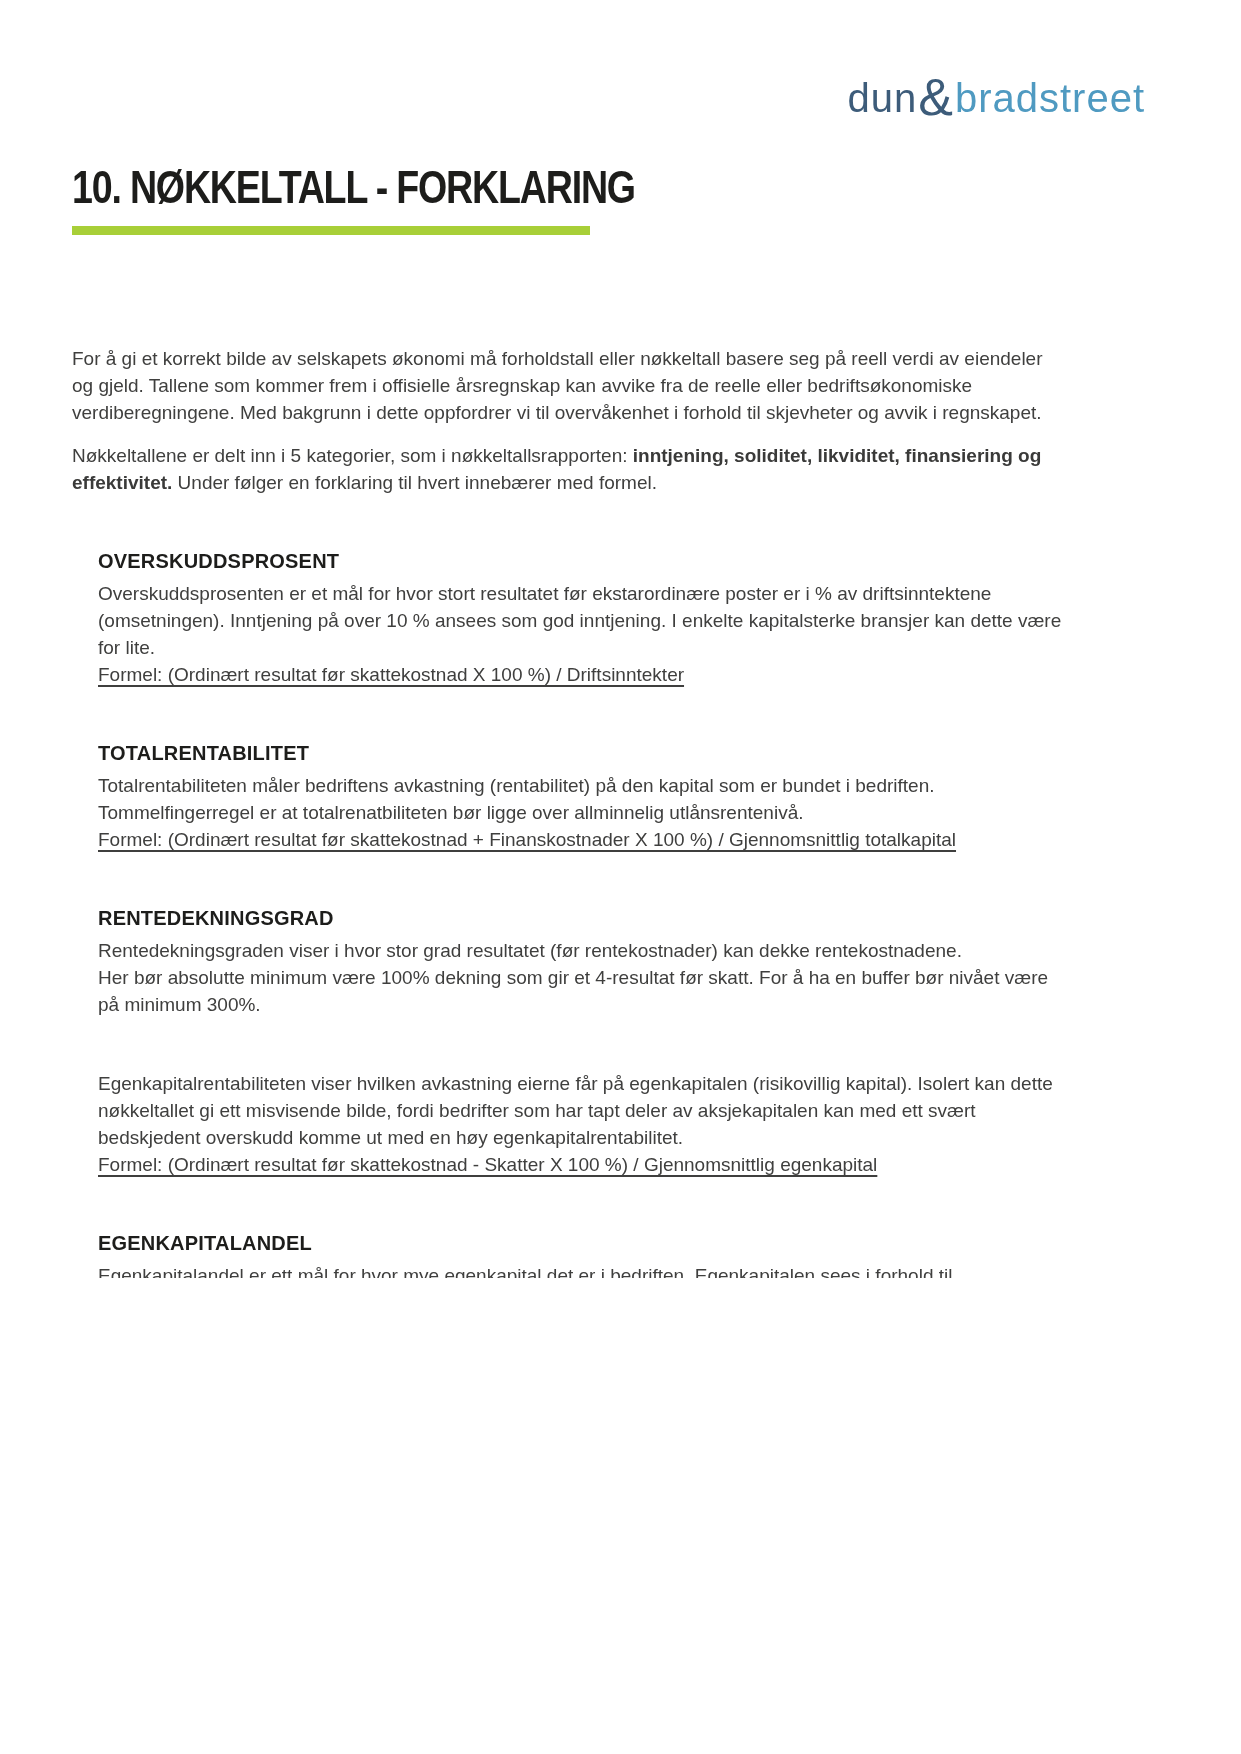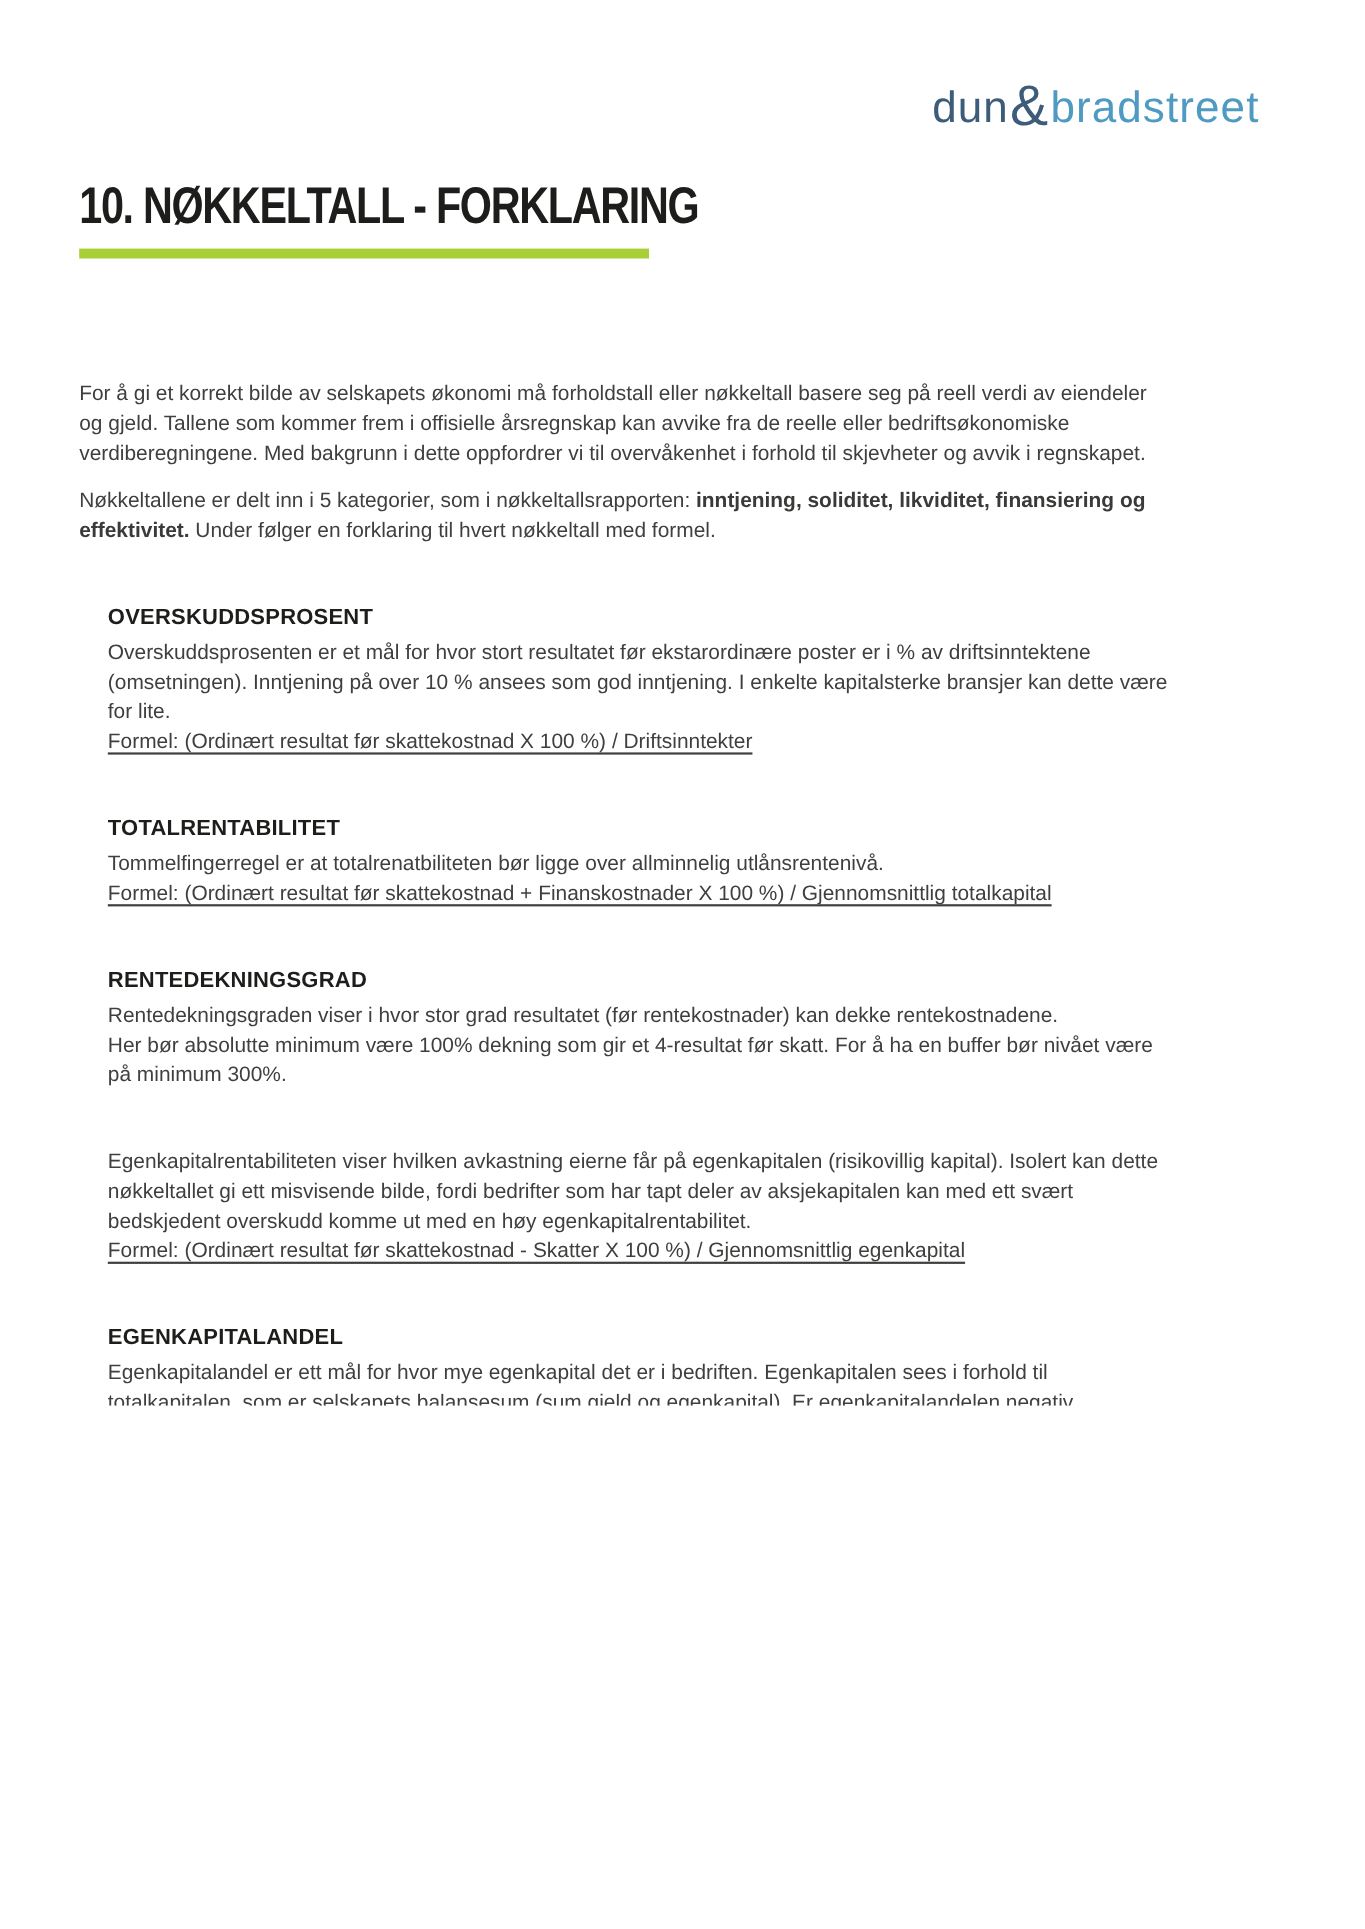--- a/index.html
+++ b/index.html
@@ -99,30 +99,31 @@
 
   <div class="header">
     <h1 class="page-title">10. NØKKELTALL - FORKLARING</h1>
     <div class="accent-bar"></div>
   </div>
 
   <div class="content">
 
     <p class="intro-p1">For å gi et korrekt bilde av selskapets økonomi må forholdstall eller nøkkeltall basere seg på reell verdi av eiendeler og gjeld. Tallene som kommer frem i offisielle årsregnskap kan avvike fra de reelle eller bedriftsøkonomiske verdiberegningene. Med bakgrunn i dette oppfordrer vi til overvåkenhet i forhold til skjevheter og avvik i regnskapet.</p>
 
-    <p class="intro-p2"><span>Nøkkeltallene er delt inn i 5 kategorier, som i nøkkeltallsrapporten: </span><span class="intro-bold">inntjening, soliditet, likviditet, finansiering og effektivitet.</span><span> Under følger en forklaring til hvert nøkkeltall med formel.</span></p>
+    <p class="intro-p2"><span>Nøkkeltallene er delt inn i 5 kategorier, som i nøkkeltallsrapporten: </span><span class="intro-bold">inntjening, soliditet, likviditet, finansiering og effektivitet.</span><span> Under følger en forklaring til hvert innebærer med formel.</span></p>
 
     <div class="kpi-section">
       <h2>OVERSKUDDSPROSENT</h2>
       <p>Overskuddsprosenten er et mål for hvor stort resultatet før ekstarordinære poster er i % av driftsinntektene (omsetningen). Inntjening på over 10 % ansees som god inntjening. I enkelte kapitalsterke bransjer kan dette være for lite.</p>
       <p class="formula">Formel: (Ordinært resultat før skattekostnad X 100 %) / Driftsinntekter</p>
     </div>
 
     <div class="kpi-section">
       <h2>TOTALRENTABILITET</h2>
+      <p>Totalrentabiliteten måler bedriftens avkastning (rentabilitet) på den kapital som er bundet i bedriften.</p>
       <p>Tommelfingerregel er at totalrenatbiliteten bør ligge over allminnelig utlånsrentenivå.</p>
       <p class="formula">Formel: (Ordinært resultat før skattekostnad + Finanskostnader X 100 %) / Gjennomsnittlig totalkapital</p>
     </div>
 
     <div class="kpi-section">
       <h2>RENTEDEKNINGSGRAD</h2>
       <p>Rentedekningsgraden viser i hvor stor grad resultatet (før rentekostnader) kan dekke rentekostnadene.</p>
       <p>Her bør absolutte minimum være 100% dekning som gir et 4-resultat før skatt. For å ha en buffer bør nivået være på minimum 300%.</p>
     </div>
 

